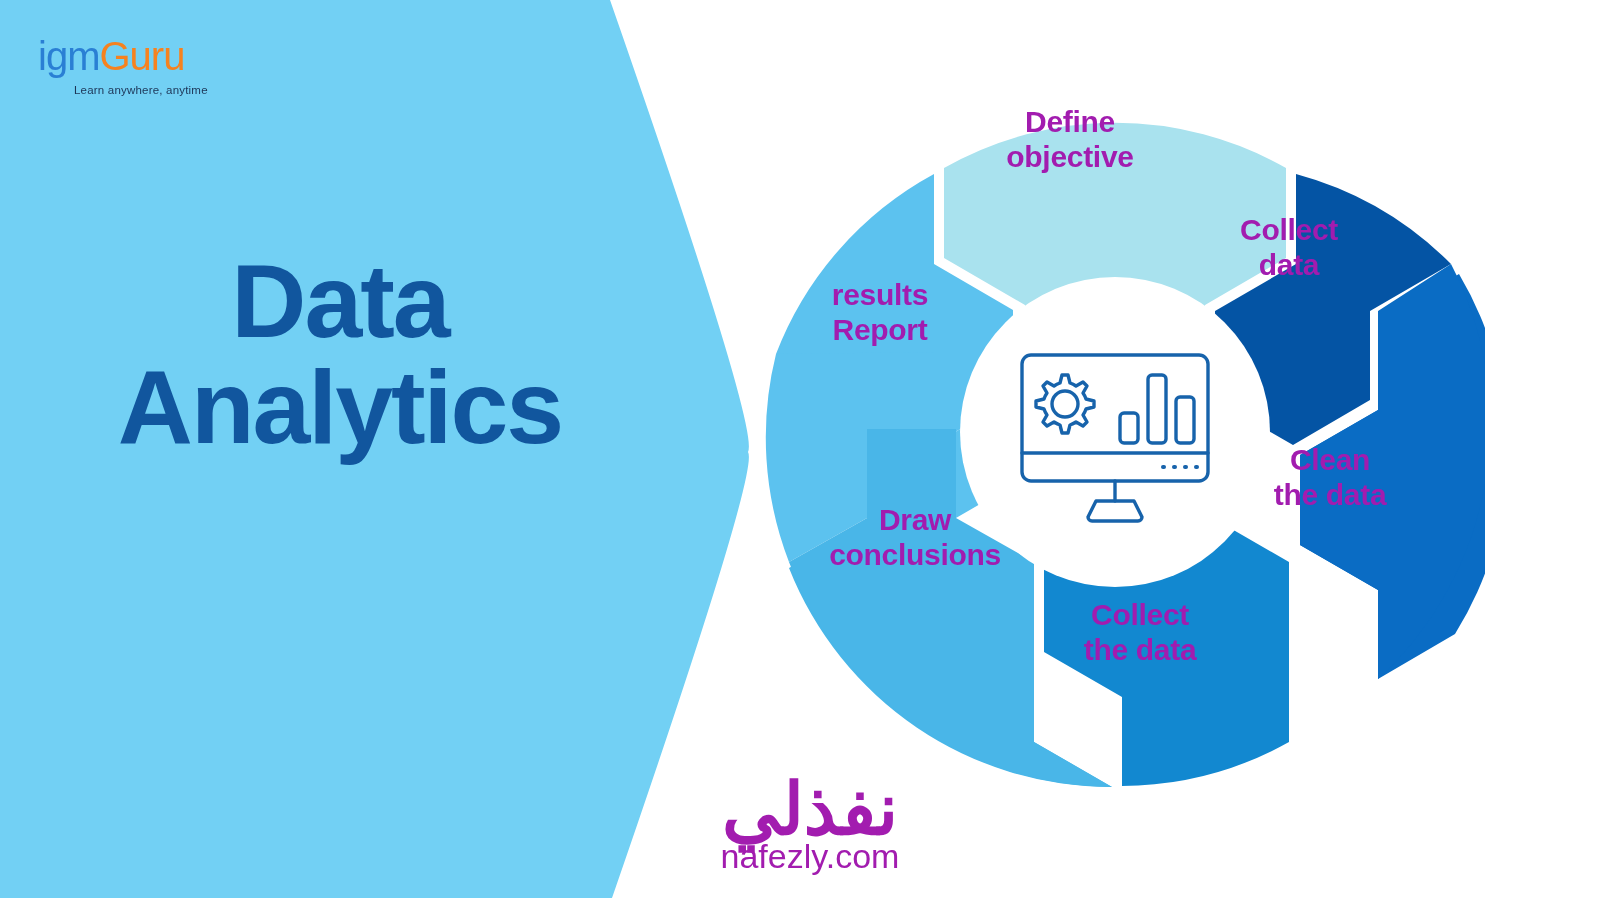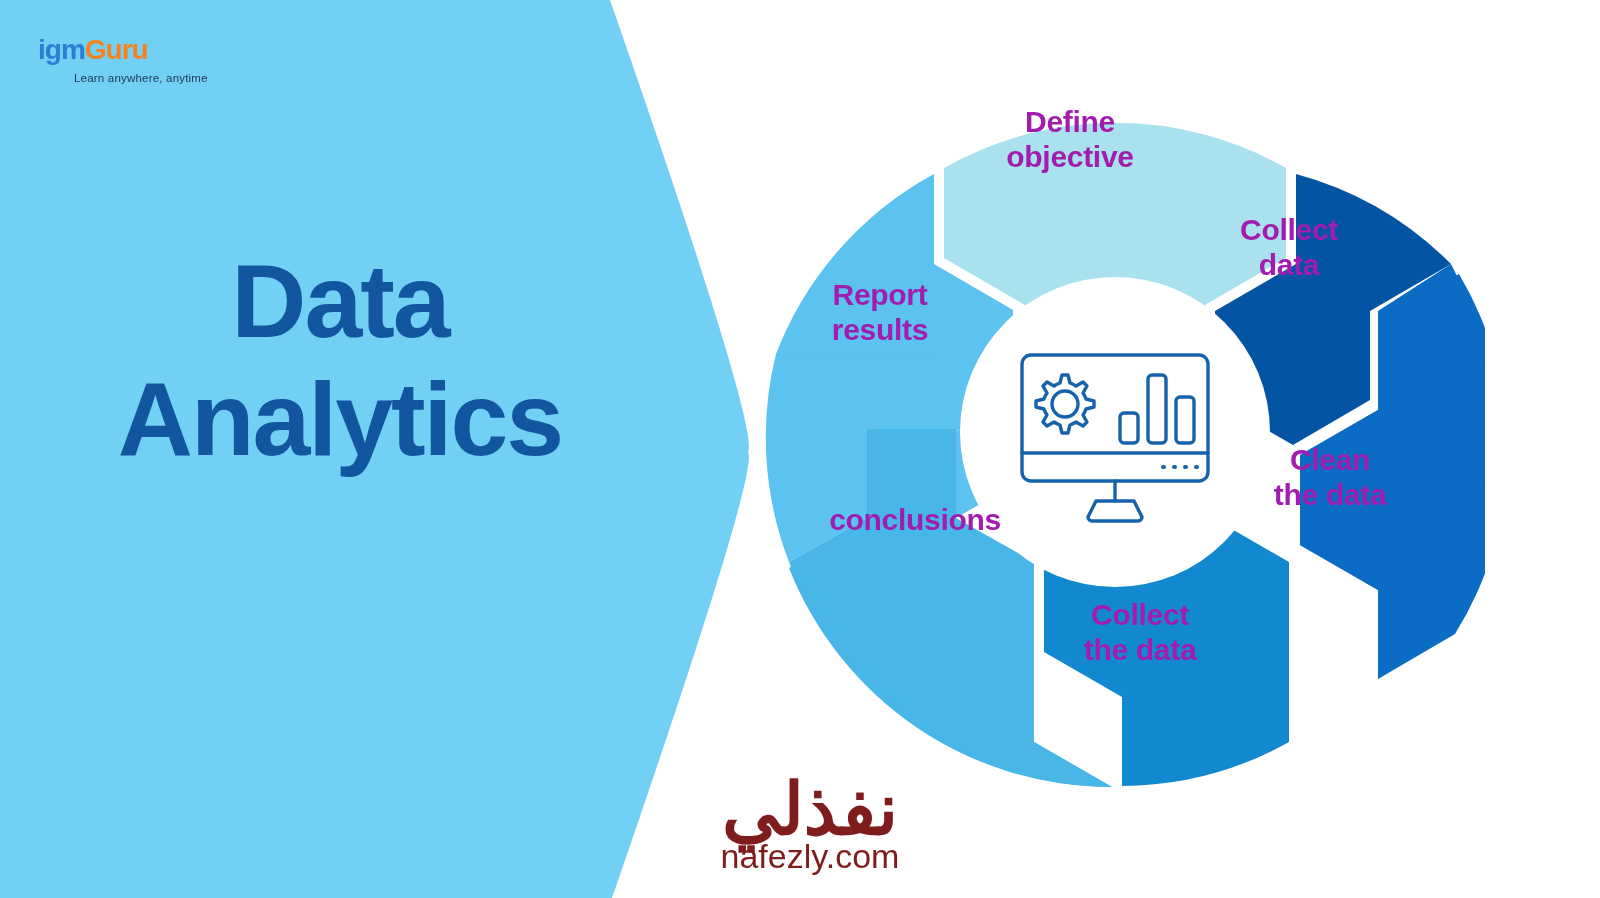--- a/index.html
+++ b/index.html
@@ -10,32 +10,32 @@
     overflow:hidden;
     position:relative;
   }
   #stage{position:absolute;inset:0;width:1600px;height:898px;}
 
   
   .left-panel{position:absolute;left:0;top:0;width:780px;height:898px;}
   .left-panel svg{display:block;}
 
   .logo{position:absolute;left:38px;top:36px;width:240px;height:62px;}
-  .logo-word{font-size:28px;font-weight:bold;letter-spacing:-1px;line-height:1;}
+  .logo-word{font-size:40px;font-weight:normal;letter-spacing:-1px;line-height:1;}
   .logo-igm{color:#2a7fd4;}
   .logo-guru{color:#f6821f;}
   .logo-tag{font-size:11.5px;color:#1d3557;letter-spacing:.2px;margin-top:8px;margin-left:36px;}
 
   .title-block{
     position:absolute;left:0px;top:248px;width:680px;
     text-align:center;color:#11569e;
     font-weight:bold;line-height:1.02;letter-spacing:-2px;
   }
   .title-l1{font-size:104px;}
-  .title-l2{font-size:104px;margin-top:12px;}
+  .title-l2{font-size:104px;}
   .title-l3{font-size:104px;}
 
   
   .donut{position:absolute;left:745px;top:62px;width:740px;height:740px;}
   .donut svg{display:block;}
   .seg-label{
     position:absolute;color:#a21caf;font-weight:bold;
     font-size:30px;line-height:1.18;text-align:center;
     letter-spacing:-.3px;
     pointer-events:none;
@@ -45,21 +45,21 @@
   .lbl-clean    {left:470px;top:380px;width:230px;}
   .lbl-analyze  {left:280px;top:535px;width:230px;}
   .lbl-draw     {left:45px;top:440px;width:250px;}
   .lbl-report   {left:30px;top:215px;width:210px;}
 
   .center-icon{position:absolute;left:255px;top:255px;width:230px;height:230px;}
 
   
   .watermark{
     position:absolute;left:660px;top:775px;width:300px;height:110px;
-    text-align:center;color:#7f1d1d;user-select:none;
+    text-align:center;color:#a21caf;user-select:none;
   }
   .wm-ar{font-size:72px;font-weight:bold;line-height:.95;letter-spacing:2px;}
   .wm-en{font-size:34px;line-height:1;margin-top:-4px;}
 </style>
 </head>
 <body>
 
 <div id="stage">
 
   <div class="left-panel">
@@ -122,25 +122,26 @@
     </div>
     <div class="seg-label lbl-clean">
       <div>Clean</div>
       <div>the data</div>
     </div>
     <div class="seg-label lbl-analyze">
       <div>Collect</div>
       <div>the data</div>
     </div>
     <div class="seg-label lbl-draw">
+      <div>Draw</div>
       <div>conclusions</div>
     </div>
     <div class="seg-label lbl-report">
+      <div>results</div>
       <div>Report</div>
-      <div>results</div>
     </div>
 
     <div class="center-icon">
       <svg width="230" height="230" viewBox="0 0 230 230" fill="none" stroke="#1763ab" stroke-width="3.4" stroke-linecap="round" stroke-linejoin="round">
         <rect x="22" y="38" width="186" height="126" rx="9"></rect>
         <line x1="22" y1="136" x2="208" y2="136"></line>
         <line x1="115" y1="164" x2="115" y2="184"></line>
         <path d="M88,200 L96,184 L134,184 L142,200 A4,4 0 0 1 138,204 L92,204 A4,4 0 0 1 88,200 Z"></path>
         <g>
           <path d="M62,58 L68,58 L70,66 A22,22 0 0 1 76,69 L83,65 L87,69 L83,76 A22,22 0 0 1 86,82 L94,84 L94,90 L86,92 A22,22 0 0 1 83,98 L87,105 L83,109 L76,105 A22,22 0 0 1 70,108 L68,116 L62,116 L60,108 A22,22 0 0 1 54,105 L47,109 L43,105 L47,98 A22,22 0 0 1 44,92 L36,90 L36,84 L44,82 A22,22 0 0 1 47,76 L43,69 L47,65 L54,69 A22,22 0 0 1 60,66 Z"></path>

